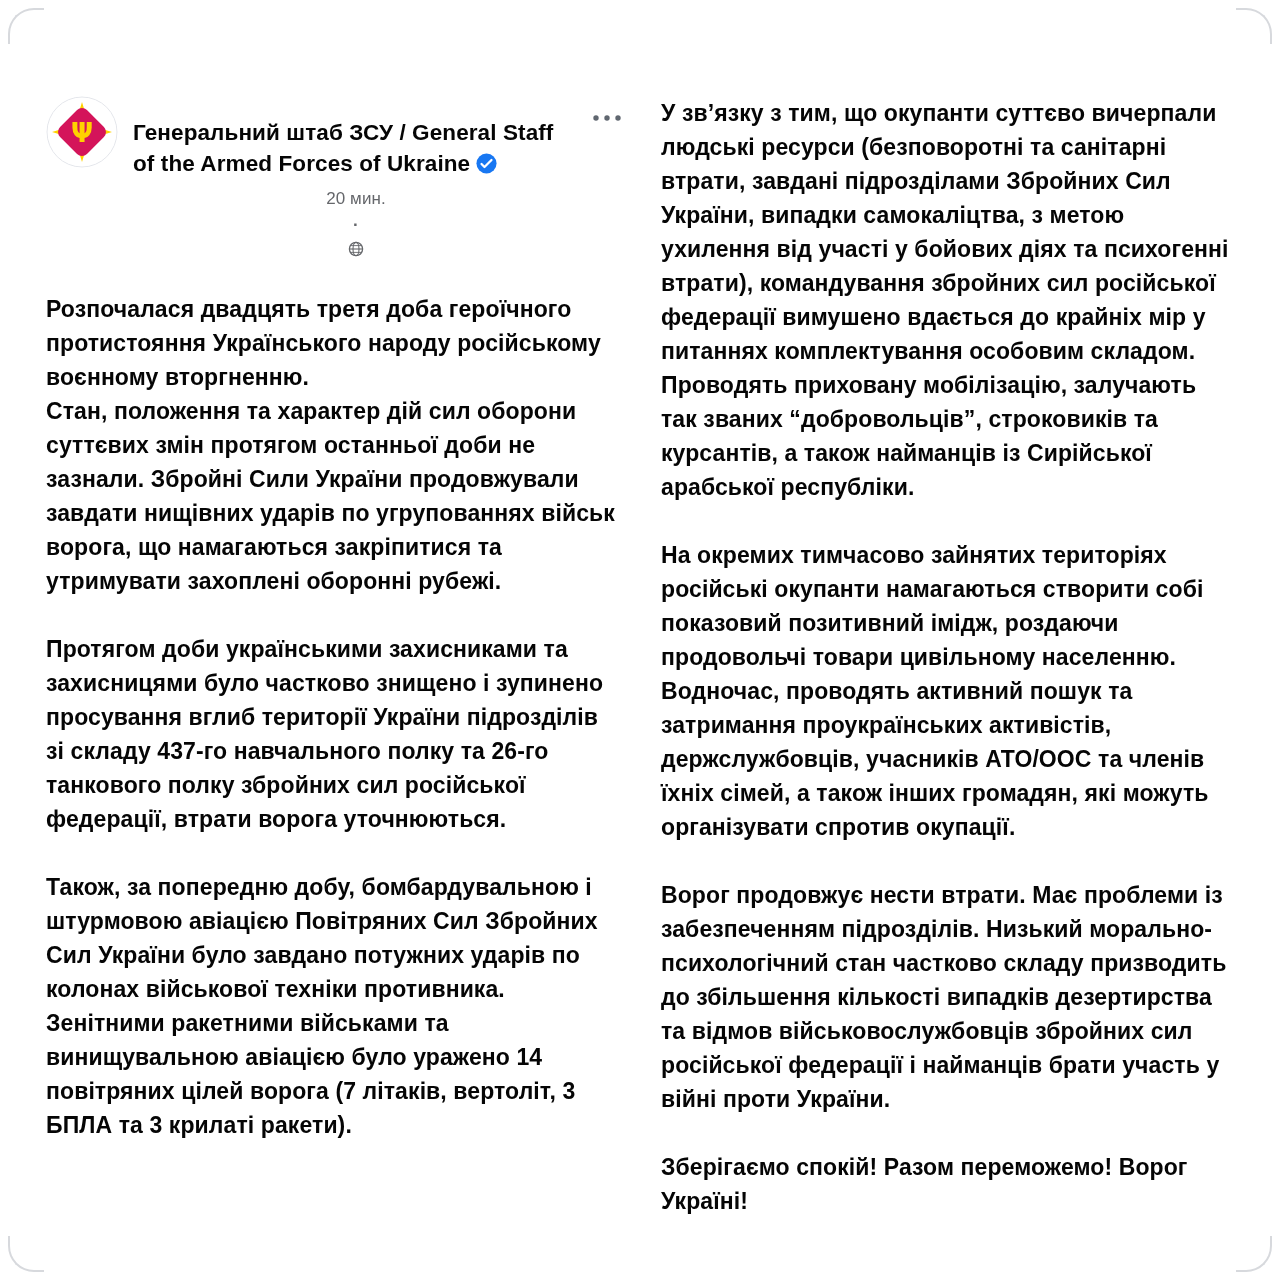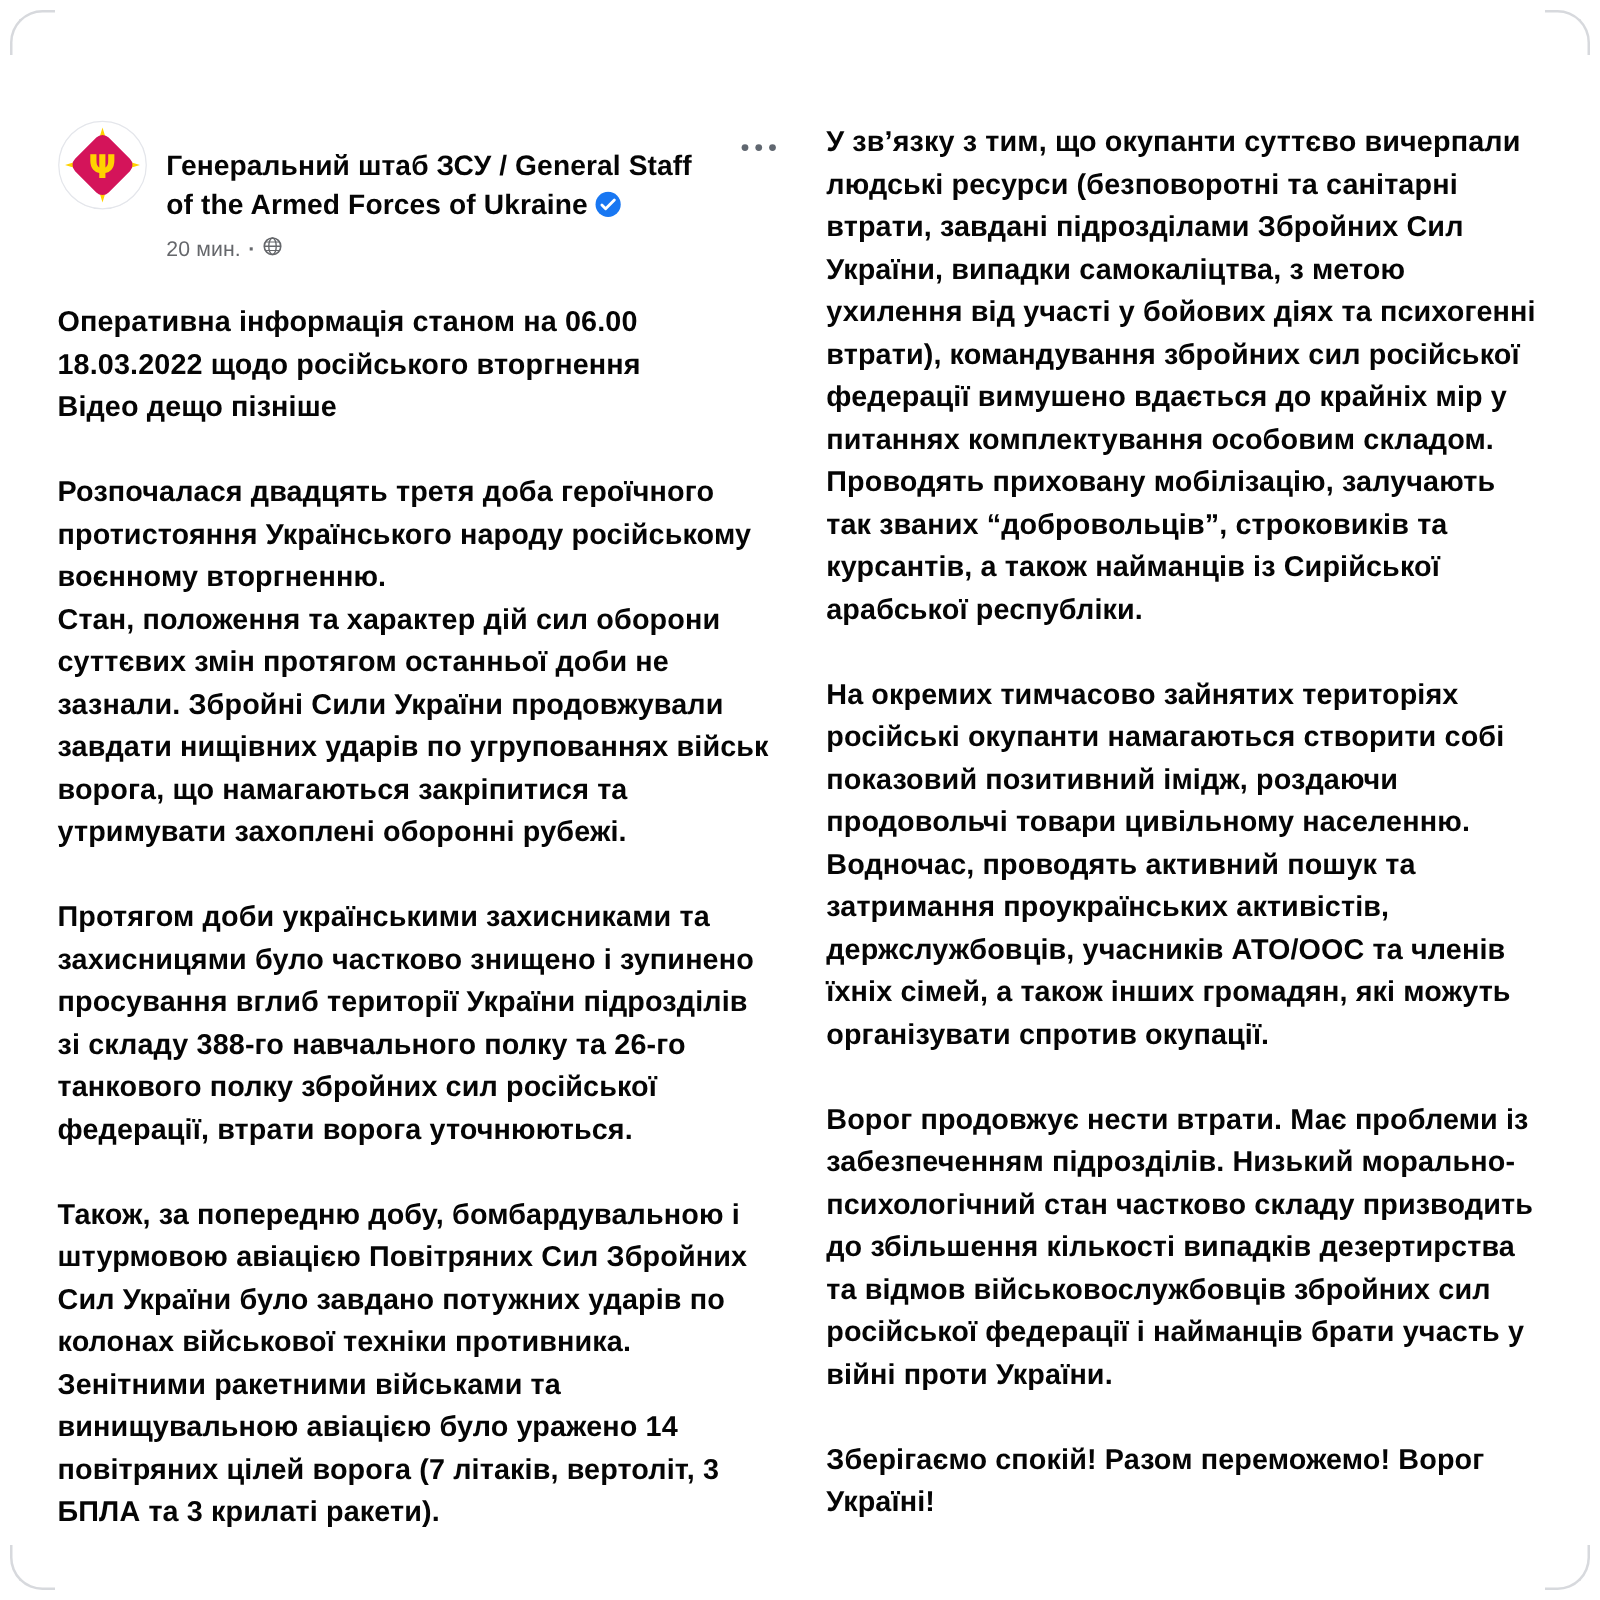--- a/index.html
+++ b/index.html
@@ -76,20 +76,21 @@
     margin-left: 6px;
   }
   .meta-row {
     display: flex;
     align-items: center;
     gap: 6px;
     margin-top: 7px;
     color: #65676b;
     font-size: 17px;
     line-height: 20px;
+    flex-direction: column;
   }
   .meta-dot { font-weight: bold; }
   .more-btn {
     position: absolute;
     top: 10px;
     right: -6px;
     width: 36px;
     height: 24px;
     display: flex;
     align-items: center;
@@ -155,25 +156,23 @@
         <button class="more-btn">
           <svg width="30" height="8" viewBox="0 0 30 8">
             <circle cx="4" cy="4" r="2.7" fill="#606770"></circle>
             <circle cx="15" cy="4" r="2.7" fill="#606770"></circle>
             <circle cx="26" cy="4" r="2.7" fill="#606770"></circle>
           </svg>
         </button>
       </div>
 
       <div class="post-text">
-        <p>Оперативна інформація станом на 06.00 18.03.2022 щодо російського вторгнення
-Відео дещо пізніше</p>
         <p>Розпочалася двадцять третя доба героїчного протистояння Українського народу російському воєнному вторгненню.
 Стан, положення та характер дій сил оборони суттєвих змін протягом останньої доби не зазнали. Збройні Сили України продовжували завдати нищівних ударів по угрупованнях військ ворога, що намагаються закріпитися та утримувати захоплені оборонні рубежі.</p>
-        <p>Протягом доби українськими захисниками та захисницями було частково знищено і зупинено просування вглиб території України підрозділів зі складу 388-го навчального полку та 26-го танкового полку збройних сил російської федерації, втрати ворога уточнюються.</p>
+        <p>Протягом доби українськими захисниками та захисницями було частково знищено і зупинено просування вглиб території України підрозділів зі складу 437-го навчального полку та 26-го танкового полку збройних сил російської федерації, втрати ворога уточнюються.</p>
         <p>Також, за попередню добу, бомбардувальною і штурмовою авіацією Повітряних Сил Збройних Сил України було завдано потужних ударів по колонах військової техніки противника. Зенітними ракетними військами та винищувальною авіацією було уражено 14 повітряних цілей ворога (7 літаків, вертоліт, 3 БПЛА та 3 крилаті ракети).</p>
       </div>
     </div>
 
     <div class="col">
       <div class="post-text">
         <p>У зв’язку з тим, що окупанти суттєво вичерпали людські ресурси (безповоротні та санітарні втрати, завдані підрозділами Збройних Сил України, випадки самокаліцтва, з метою ухилення від участі у бойових діях та психогенні втрати), командування збройних сил російської федерації вимушено вдається до крайніх мір у питаннях комплектування особовим складом. Проводять приховану мобілізацію, залучають так званих “добровольців”, строковиків та курсантів, а також найманців із Сирійської арабської республіки.</p>
         <p>На окремих тимчасово зайнятих територіях російські окупанти намагаються створити собі показовий позитивний імідж, роздаючи продовольчі товари цивільному населенню. Водночас, проводять активний пошук та затримання проукраїнських активістів, держслужбовців, учасників АТО/ООС та членів їхніх сімей, а також інших громадян, які можуть організувати спротив окупації.</p>
         <p>Ворог продовжує нести втрати. Має проблеми із забезпеченням підрозділів. Низький морально-психологічний стан частково складу призводить до збільшення кількості випадків дезертирства та відмов військовослужбовців збройних сил російської федерації і найманців брати участь у війні проти України.</p>
         <p>Зберігаємо спокій! Разом переможемо! Ворог Україні!</p>

